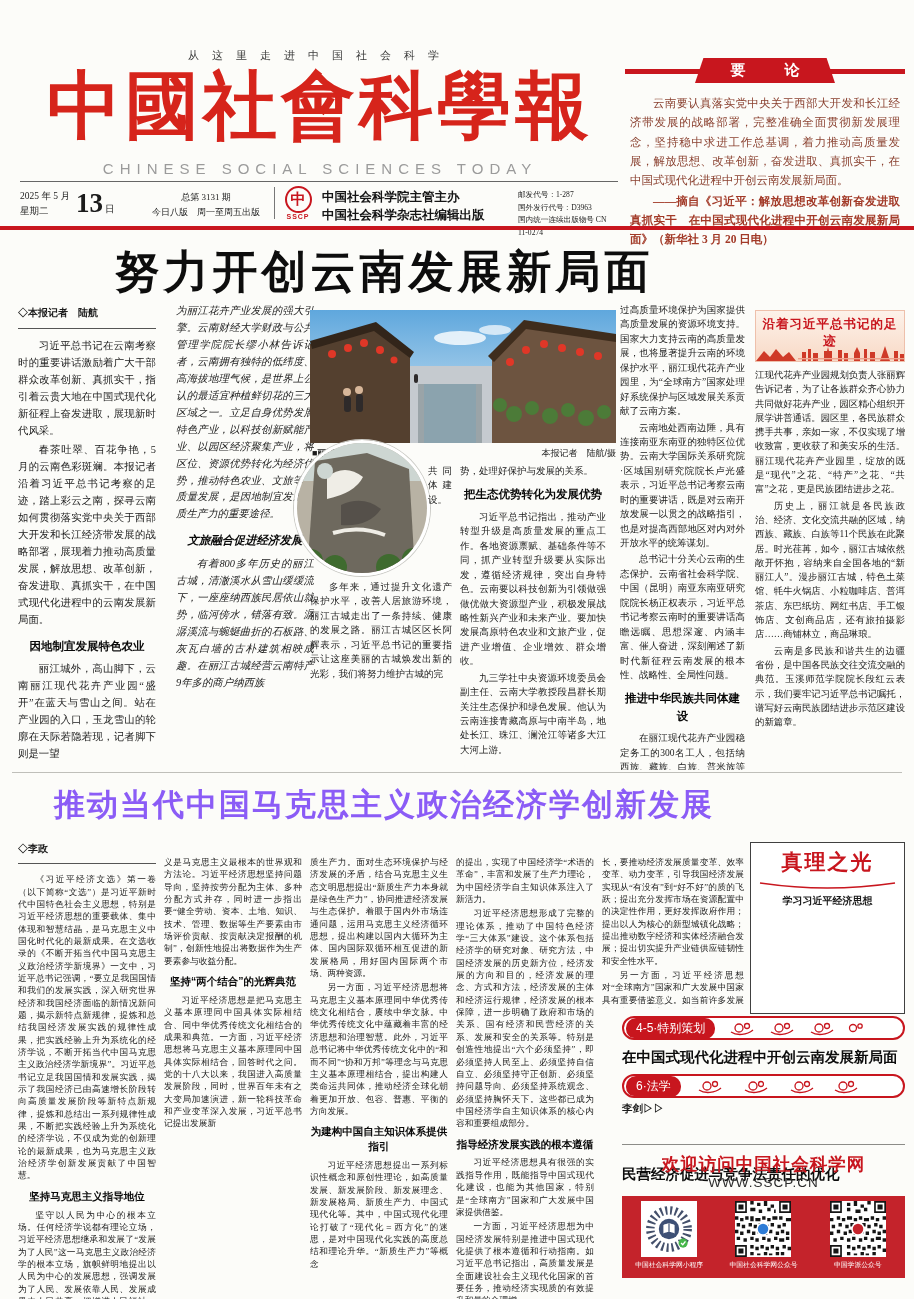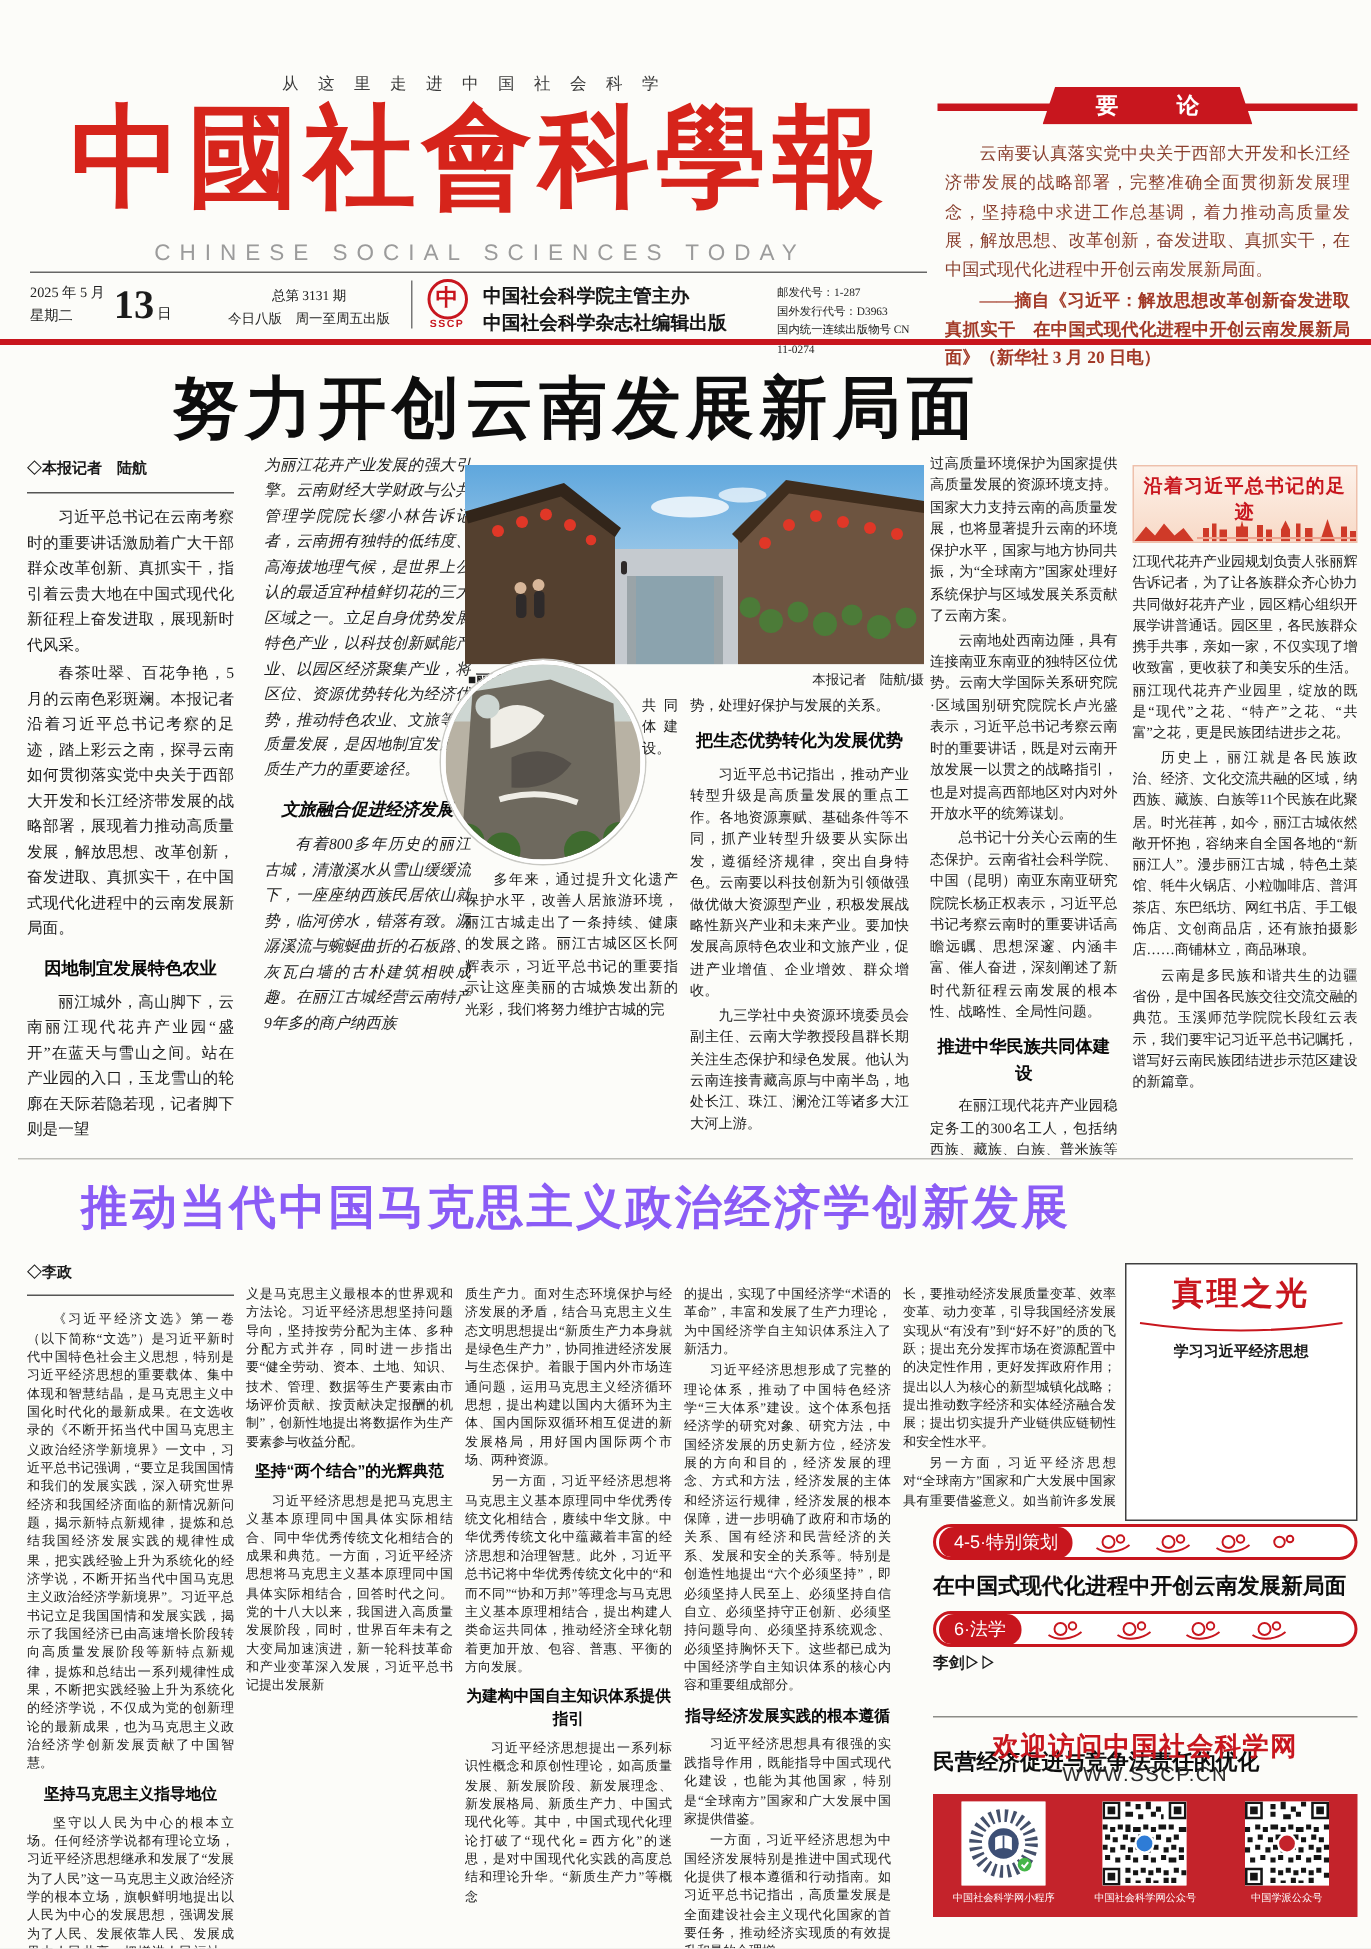--- a/index.html
+++ b/index.html
@@ -258,21 +258,21 @@
   </div>
 
   <div class="abs col lead-c345" style="left:460px;top:464px;width:146px;height:306px;">
     <p class="cont">势，处理好保护与发展的关系。</p>
     <div class="subhead">把生态优势转化为发展优势</div>
     <p>习近平总书记指出，推动产业转型升级是高质量发展的重点工作。各地资源禀赋、基础条件等不同，抓产业转型升级要从实际出发，遵循经济规律，突出自身特色。云南要以科技创新为引领做强做优做大资源型产业，积极发展战略性新兴产业和未来产业。要加快发展高原特色农业和文旅产业，促进产业增值、企业增效、群众增收。</p>
     <p>九三学社中央资源环境委员会副主任、云南大学教授段昌群长期关注生态保护和绿色发展。他认为云南连接青藏高原与中南半岛，地处长江、珠江、澜沧江等诸多大江大河上游。</p>
   </div>
 
   <div class="abs col lead-c345" style="left:620px;top:303px;width:125px;height:467px;">
-    <p class="cont">过高质量环境保护为国家提供高质量发展的资源环境支持。国家大力支持云南的高质量发展，也将显著提升云南的环境保护水平，国家与地方协同共振，为“全球南方”国家处理好系统保护与区域发展关系贡献了云南方案。</p>
+    <p class="cont">过高质量环境保护为国家提供高质量发展的资源环境支持。国家大力支持云南的高质量发展，也将显著提升云南的环境保护水平，丽江现代花卉产业园里，为“全球南方”国家处理好系统保护与区域发展关系贡献了云南方案。</p>
     <p>云南地处西南边陲，具有连接南亚东南亚的独特区位优势。云南大学国际关系研究院·区域国别研究院院长卢光盛表示，习近平总书记考察云南时的重要讲话，既是对云南开放发展一以贯之的战略指引，也是对提高西部地区对内对外开放水平的统筹谋划。</p>
     <p>总书记十分关心云南的生态保护。云南省社会科学院、中国（昆明）南亚东南亚研究院院长杨正权表示，习近平总书记考察云南时的重要讲话高瞻远瞩、思想深邃、内涵丰富、催人奋进，深刻阐述了新时代新征程云南发展的根本性、战略性、全局性问题。</p>
     <div class="subhead">推进中华民族共同体建设</div>
     <p>在丽江现代花卉产业园稳定务工的300名工人，包括纳西族、藏族、白族、普米族等多个民族，采花、包花、运输，书写了共同做好“一枝花”的美好图景。</p>
   </div>
 
   <div class="abs fp-banner">
     <div class="fp-banner-title">沿着习近平总书记的足迹</div>
     <svg class="fp-skyline" width="150" height="16" viewBox="0 0 150 16">
       <g fill="#cf3a28">

